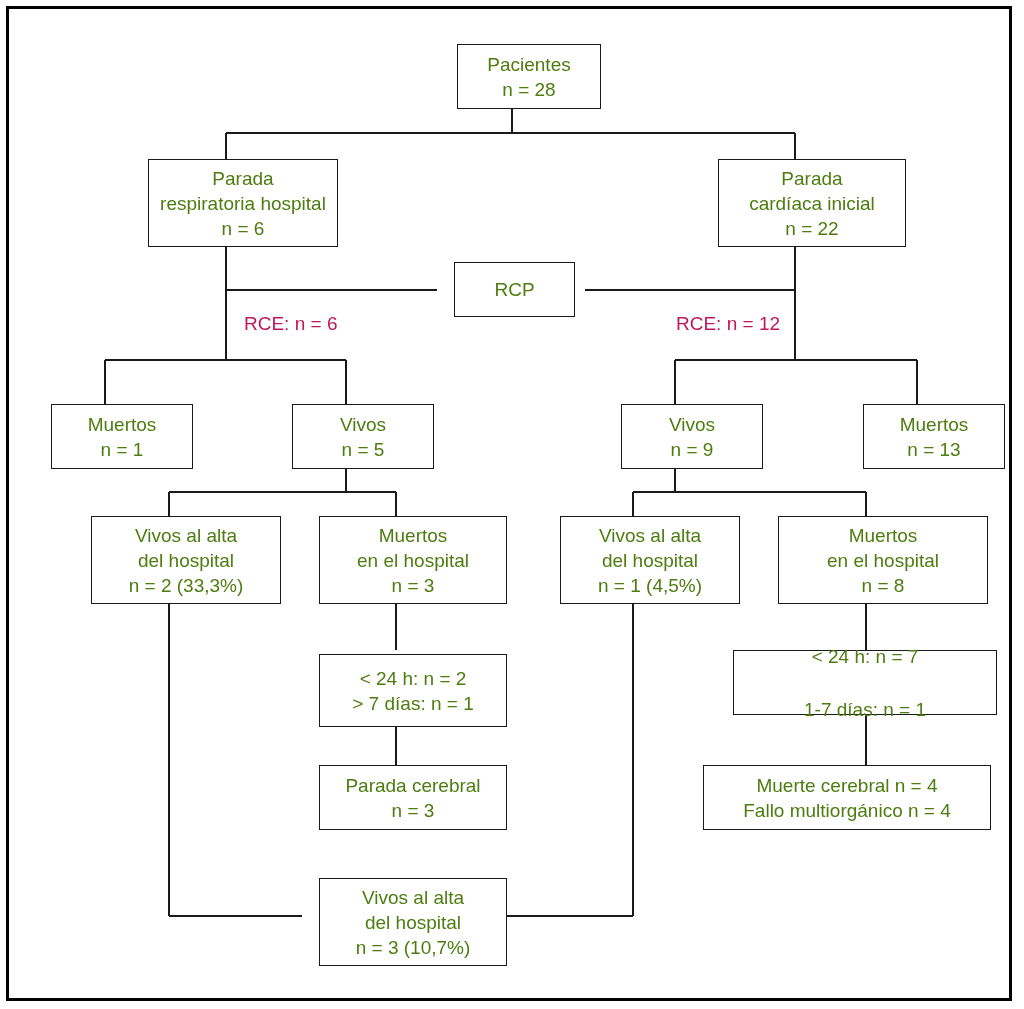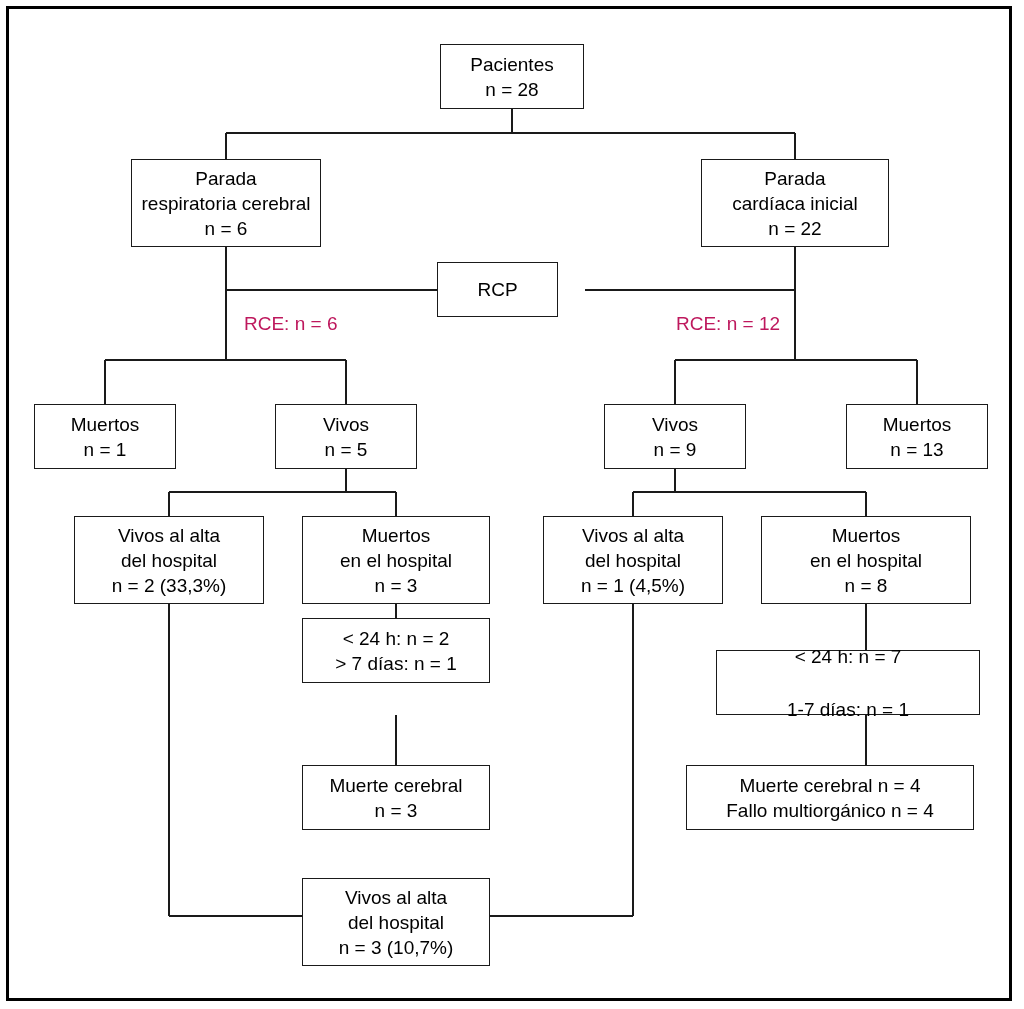--- a/index.html
+++ b/index.html
@@ -2,21 +2,21 @@
 <html><head>
 <meta charset="utf-8">
 <style>
   html,body{margin:0;padding:0;background:#ffffff;}
   body{font-family:"Liberation Sans","DejaVu Sans",sans-serif;}
   #stage{position:relative;width:1024px;height:1009px;background:#ffffff;overflow:hidden;}
   #frame{position:absolute;left:6px;top:6px;width:1006px;height:995px;border:3px solid #000000;box-sizing:border-box;background:#ffffff;}
   #canvas{position:absolute;left:0;top:0;width:1024px;height:1009px;}
   .node{position:absolute;border:1.3px solid #1a1a1a;background:#ffffff;box-sizing:border-box;
         display:flex;flex-direction:column;align-items:center;justify-content:center;
-        font-size:19px;line-height:25px;color:#000000;text-align:center;white-space:nowrap;}
+        font-size:19px;line-height:25px;color:#4d7c0f;text-align:center;white-space:nowrap;margin-left:17px;}
   .node .ln{display:block;}
   .edgelabel{position:absolute;font-size:19px;line-height:22px;color:#be185d;white-space:nowrap;}
   svg{position:absolute;left:0;top:0;overflow:visible;}
   svg line{stroke:#1a1a1a;stroke-width:1.4;shape-rendering:crispEdges;}
 </style>
 </head>
 <body>
 
 <div id="stage">
   <div id="frame"></div>
@@ -65,21 +65,21 @@
     <line x1="490" y1="916" x2="633" y2="916"></line>
   </svg>
 
   <div class="node" style="left:440px;top:44px;width:144px;height:65px;">
     <span class="ln">Pacientes</span>
     <span class="ln">n = 28</span>
   </div>
 
   <div class="node" style="left:131px;top:159px;width:190px;height:88px;">
     <span class="ln">Parada</span>
-    <span class="ln">respiratoria cerebral</span>
+    <span class="ln">respiratoria hospital</span>
     <span class="ln">n = 6</span>
   </div>
 
   <div class="node" style="left:701px;top:159px;width:188px;height:88px;">
     <span class="ln">Parada</span>
     <span class="ln">cardíaca inicial</span>
     <span class="ln">n = 22</span>
   </div>
 
   <div class="node" style="left:437px;top:262px;width:121px;height:55px;">
@@ -123,32 +123,32 @@
     <span class="ln">del hospital</span>
     <span class="ln">n = 1 (4,5%)</span>
   </div>
 
   <div class="node" style="left:761px;top:516px;width:210px;height:88px;">
     <span class="ln">Muertos</span>
     <span class="ln">en el hospital</span>
     <span class="ln">n = 8</span>
   </div>
 
-  <div class="node" style="left:302px;top:618px;width:188px;height:65px;">
+  <div class="node" style="left:302px;top:654px;width:188px;height:73px;">
     <span class="ln">&lt; 24 h: n = 2</span>
     <span class="ln">&gt; 7 días: n = 1</span>
   </div>
 
   <div class="node" style="left:716px;top:650px;width:264px;height:65px;gap:28px;">
     <span class="ln">&lt; 24 h: n = 7</span>
     <span class="ln">1-7 días: n = 1</span>
   </div>
 
   <div class="node" style="left:302px;top:765px;width:188px;height:65px;">
-    <span class="ln">Muerte cerebral</span>
+    <span class="ln">Parada cerebral</span>
     <span class="ln">n = 3</span>
   </div>
 
   <div class="node" style="left:686px;top:765px;width:288px;height:65px;">
     <span class="ln">Muerte cerebral n = 4</span>
     <span class="ln">Fallo multiorgánico n = 4</span>
   </div>
 
   <div class="node" style="left:302px;top:878px;width:188px;height:88px;">
     <span class="ln">Vivos al alta</span>

